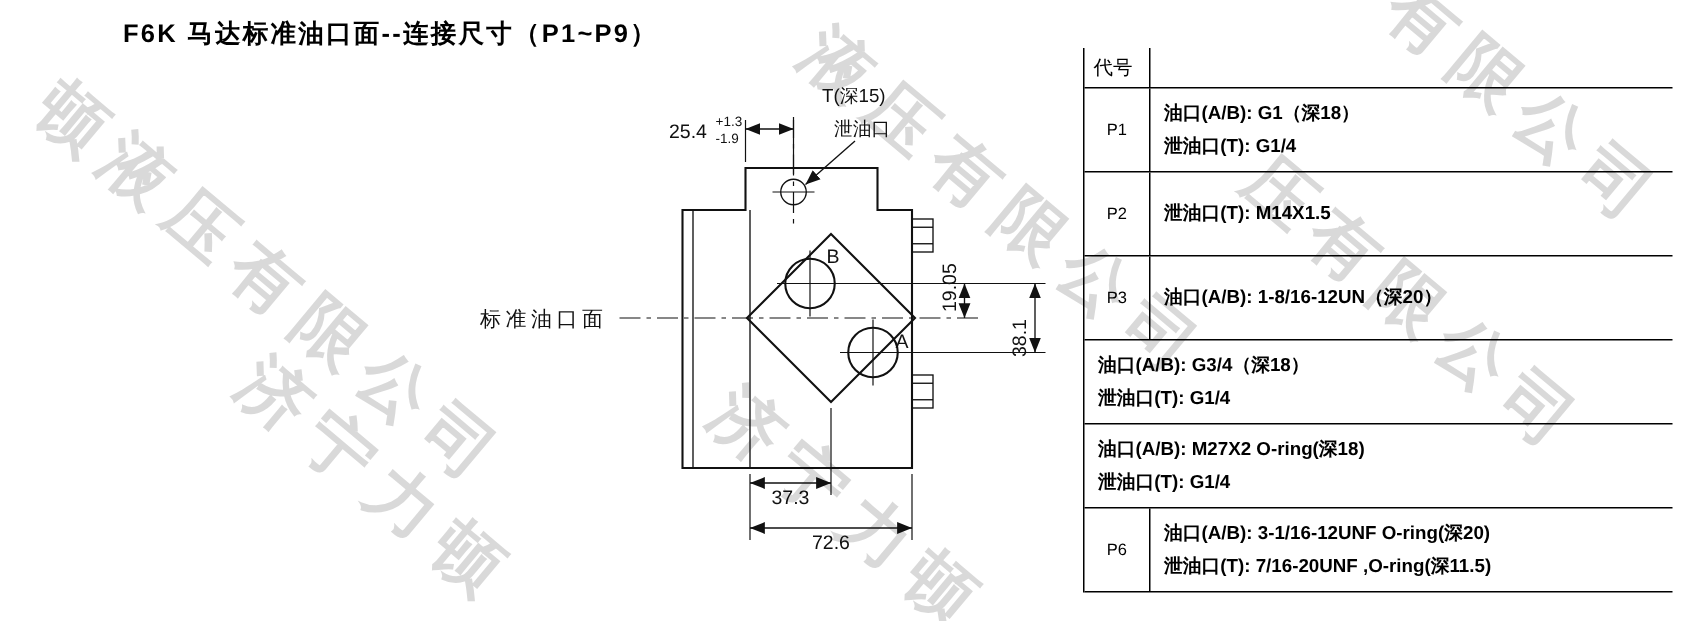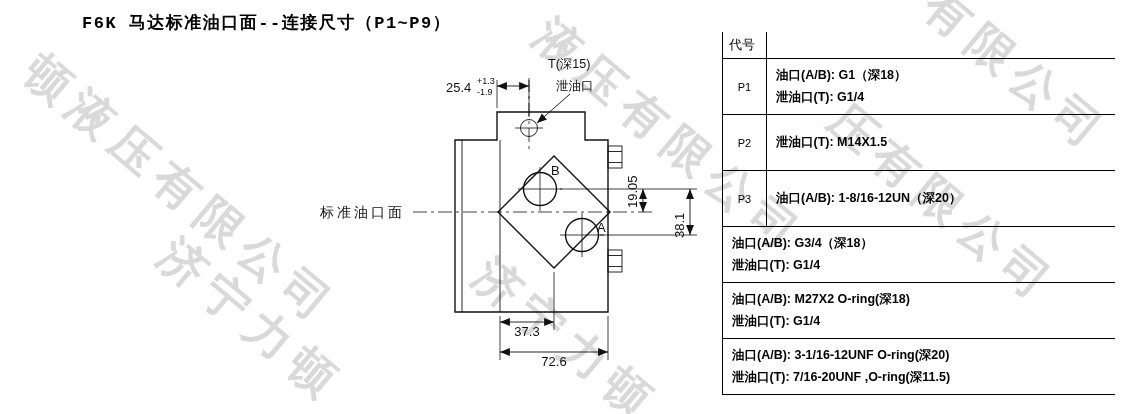--- a/index.html
+++ b/index.html
@@ -4,21 +4,21 @@
 <style>
   html,body{margin:0;padding:0;background:#fff;}
   .canvas{position:relative;width:1121px;height:414px;background:#fff;overflow:hidden;
           font-family:"Liberation Sans",sans-serif;color:#111;}
   .wm-layer{position:absolute;inset:0;z-index:0;pointer-events:none;}
   .wm{position:absolute;white-space:nowrap;color:rgba(130,130,130,.30);
       font-size:46px;font-weight:bold;letter-spacing:10px;
       transform:rotate(40deg);transform-origin:0 0;}
   .content{position:absolute;inset:0;z-index:1;}
   .title{position:absolute;left:82px;top:11px;font-size:17px;font-weight:bold;
-         letter-spacing:1.5px;color:#000;font-family:Liberation Mono, monospace;}
+         letter-spacing:1.5px;color:#000;}
   svg.drawing{position:absolute;left:0;top:0;}
   svg text{font-family:"Liberation Sans",sans-serif;fill:#111;}
   .oln{stroke:#111;stroke-width:1.4;fill:none;}
   .thin{stroke:#111;stroke-width:.9;fill:none;}
   .ext{stroke:#111;stroke-width:.8;}
   .dim{stroke:#111;stroke-width:.9;marker-start:url(#arr);marker-end:url(#arr);}
   .cl{stroke:#111;stroke-width:.8;stroke-dasharray:14 4 3 4;}
   .cross{stroke:#111;stroke-width:.8;}
   
   .spec-table{position:absolute;left:710px;top:32px;width:392px;
@@ -182,20 +182,21 @@
       </div>
 
       <div class="trow">
         <div class="td-desc">
           <div class="cell-line">油口(A/B): M27X2 O-ring(深18)</div>
           <div class="cell-line">泄油口(T): G1/4</div>
         </div>
       </div>
 
       <div class="trow">
+        <div class="td-code">P6</div>
         <div class="td-desc">
           <div class="cell-line">油口(A/B): 3-1/16-12UNF O-ring(深20)</div>
           <div class="cell-line">泄油口(T): 7/16-20UNF ,O-ring(深11.5)</div>
         </div>
       </div>
     </div>
 
   </div>
 </div>
 

